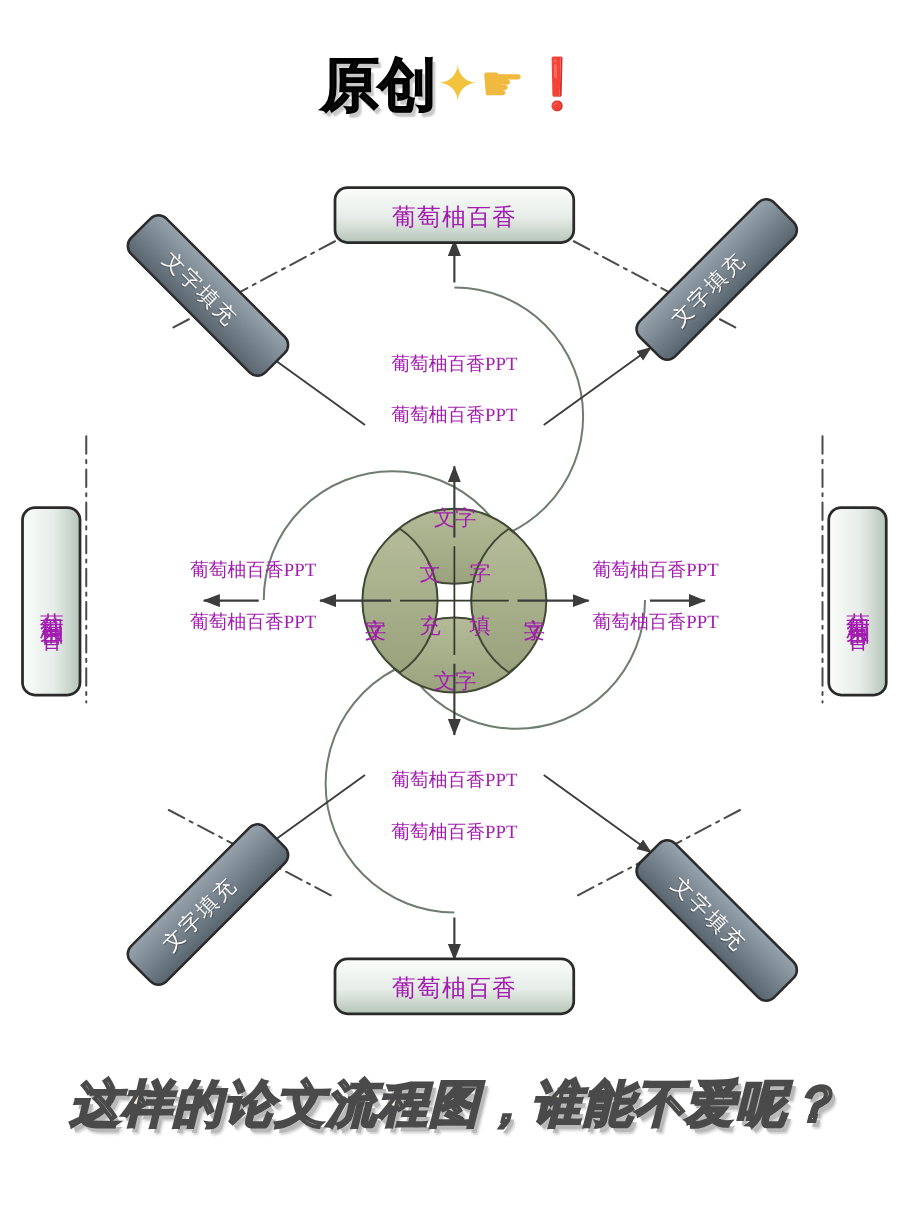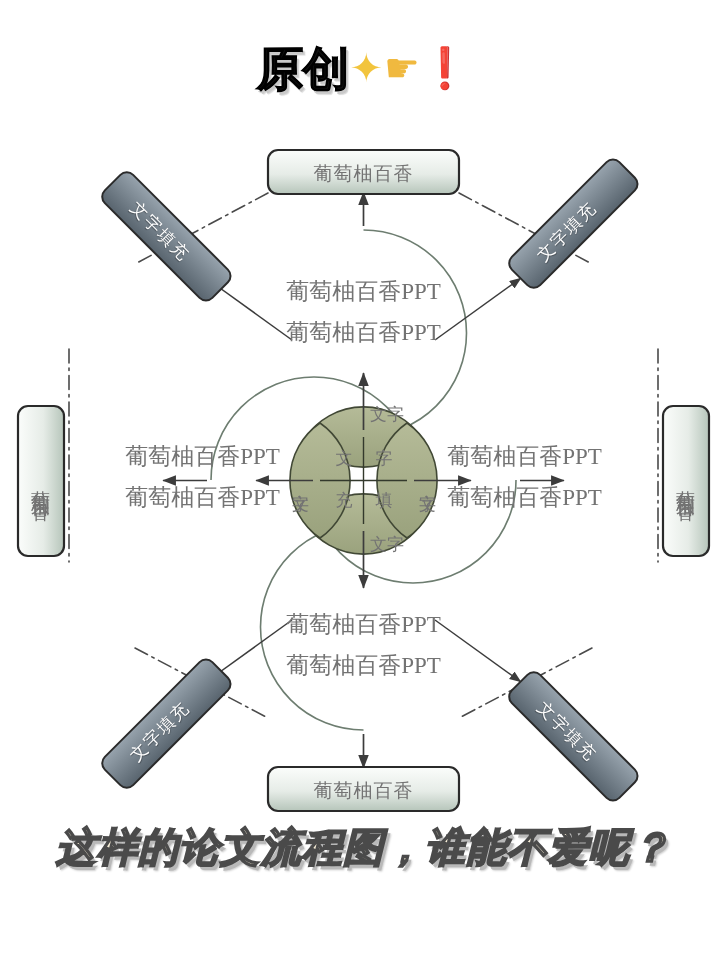--- a/index.html
+++ b/index.html
@@ -53,41 +53,41 @@
     position:absolute;
     left:0;top:130px;
     width:727px;height:700px;
   }
   .diagram svg{ display:block; }
 
   
   .lbl{
     position:absolute;
     font-family:"Liberation Serif","DejaVu Serif",serif;
-    color:#737373;
+    color:#a21caf;
     text-align:center;
     white-space:nowrap;
     pointer-events:none;
   }
 
   
   .box-label{ font-size:19px; letter-spacing:1px; }
   .box-label-v{
     font-size:19px;
     writing-mode:vertical-rl;
     text-orientation:upright;
     letter-spacing:3px;
     line-height:1;
   }
 
   
-  .crescent-label{ font-size:23px; line-height:34px; }
-
-  
-  .lens-label{ font-size:17px;text-align:right; }
+  .crescent-label{ font-size:15px; line-height:34px; }
+
+  
+  .lens-label{ font-size:17px; }
   .lens-label-v{
     font-size:17px;
     writing-mode:vertical-rl;
     text-orientation:upright;
     line-height:1.05;
   }
   
   .quad-label{ font-size:17px; }
 
   
@@ -98,21 +98,21 @@
     letter-spacing:2px;
     font-family:"Liberation Serif","DejaVu Serif",serif;
     white-space:nowrap;
     pointer-events:none;
     text-shadow:0 1px 1px rgba(0,0,0,.35);
   }
 
   
   .caption{
     position:absolute;
-    left:0;top:820px;
+    left:0;top:856px;
     width:727px;
     text-align:center;
     white-space:nowrap;
   }
   .caption-text{
     font-family:"DejaVu Sans","Liberation Sans",sans-serif;
     font-weight:bold;
     font-style:italic;
     font-size:40px;
     letter-spacing:1px;

